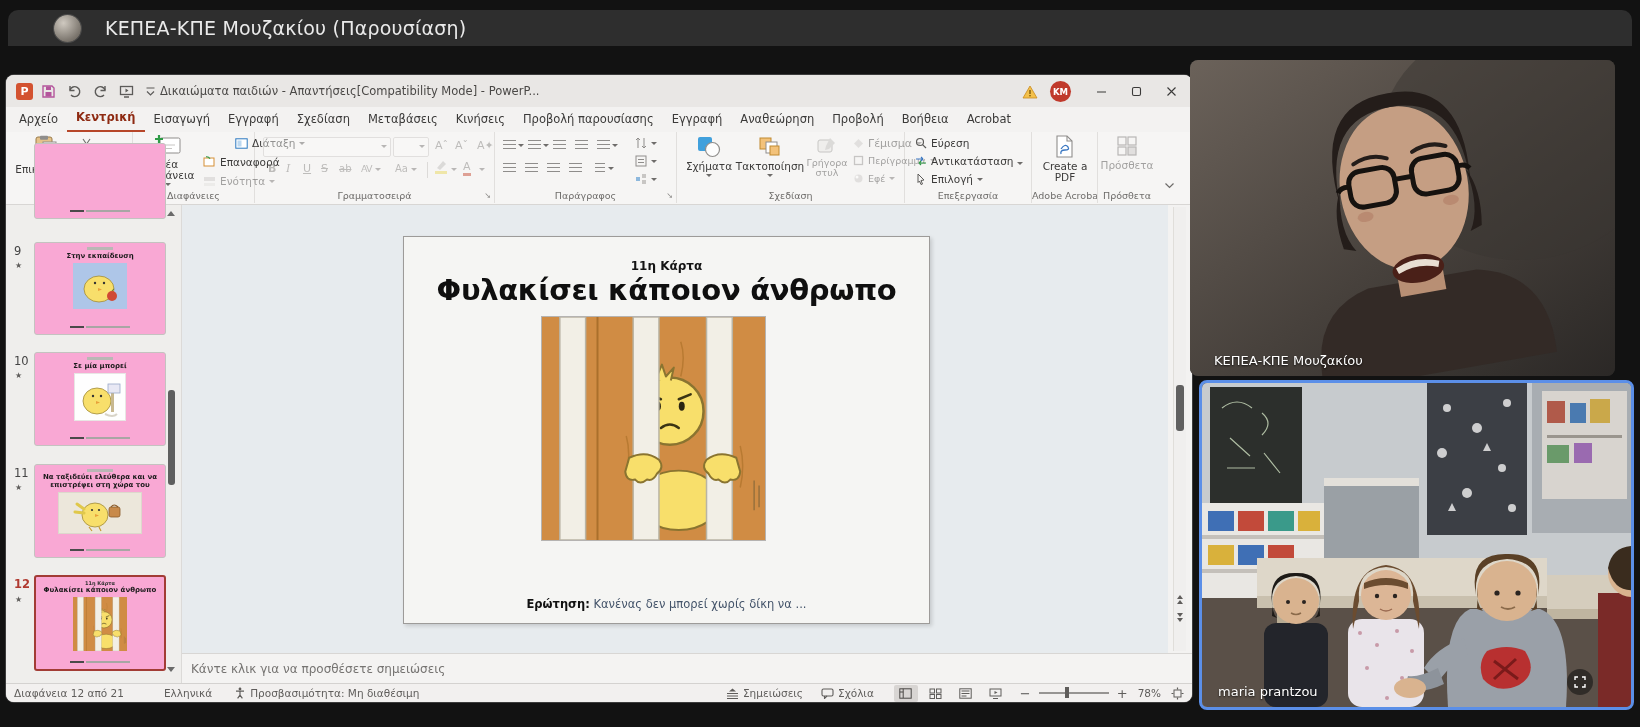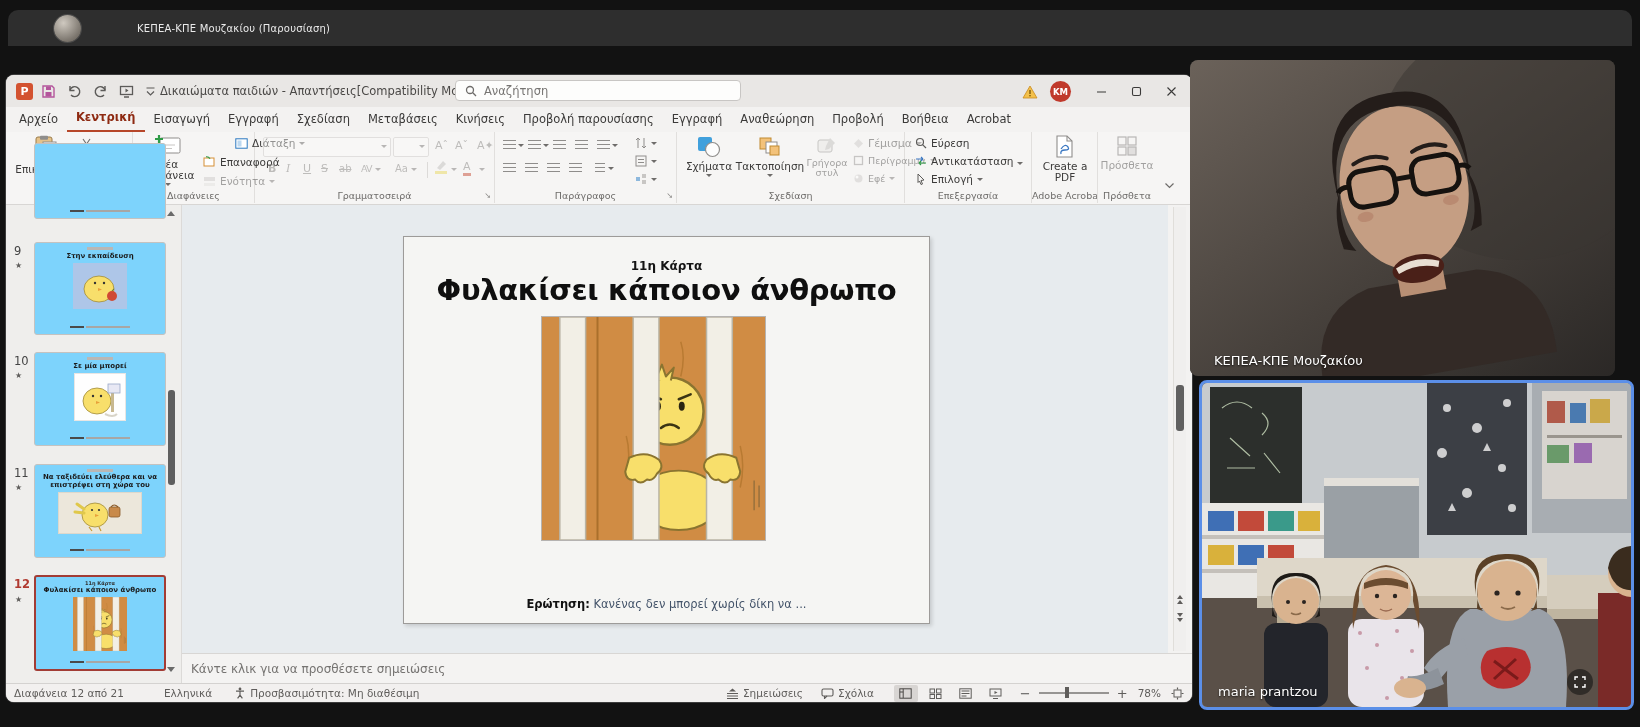--- a/index.html
+++ b/index.html
@@ -1,20 +1,20 @@
 <!DOCTYPE html>
 <html><head>
 <meta charset="utf-8">
 <style>
   html,body{margin:0;padding:0;background:#0e0e0e;font-family:"DejaVu Sans","Liberation Sans",sans-serif;}
   .screen{position:relative;width:1640px;height:727px;background:#121212;overflow:hidden;}
   
   .topbar{position:absolute;left:8px;top:10px;width:1624px;height:36px;background:#2e2e2e;border-radius:10px 10px 0 0;display:flex;align-items:center;}
   .topbar .avatar{width:27px;height:27px;border-radius:50%;margin-left:46px;background:radial-gradient(circle at 35% 30%,#cfc9c0,#7b756d 70%,#5c574f);box-shadow:0 0 0 1px #4a4a4a;}
-  .topbar .mtitle{color:#eaeaea;font-size:10px;margin-left:56px;letter-spacing:.2px;}
+  .topbar .mtitle{color:#eaeaea;font-size:19px;margin-left:24px;letter-spacing:.2px;}
   
   .ppt{position:absolute;left:6px;top:75px;width:1186px;height:627px;background:#f3f2f1;border-radius:8px;overflow:hidden;box-shadow:0 0 0 1px #3c3c3c;}
   .tb{position:absolute;left:0;top:0;width:100%;height:32px;background:#e9e7e5;}
   .tb-ic{position:absolute;top:8px;width:17px;height:17px;display:flex;align-items:center;justify-content:center;color:#5c5b59;}
   .pptlogo{position:absolute;left:10px;top:8px;width:17px;height:17px;border-radius:3px;background:#d35230;color:#fff;font-size:11px;font-weight:bold;display:flex;align-items:center;justify-content:center;}
   .pptlogo::after{content:"P";}
   .doc-title{position:absolute;left:154px;top:0;height:32px;line-height:32px;font-size:11.5px;color:#4a4846;white-space:nowrap;}
   .searchbox{position:absolute;left:449px;top:5px;width:286px;height:21px;background:#fdfdfc;border:1px solid #c8c6c4;border-radius:4px;display:flex;align-items:center;gap:7px;padding-left:9px;box-sizing:border-box;}
   .searchbox .ph{font-size:11.5px;color:#767472;}
   .acct{position:absolute;left:1044px;top:6px;width:21px;height:21px;border-radius:50%;background:#c0392b;color:#fff;font-size:8.5px;font-weight:bold;display:flex;align-items:center;justify-content:center;}
@@ -48,21 +48,21 @@
   .g-aup::after{content:"Aˆ";}
   .g-adn::after{content:"Aˇ";}
   .g-aclr::after{content:"A";}
   .g-fc{border-bottom:3px solid #c23b22;line-height:13px;}
   .g-fc::after{content:"A";}
   .g-hl{border-bottom:3px solid #e8d44d;line-height:13px;}
   .combo{height:18px;background:#fbfbfa;border:1px solid #c8c6c4;border-radius:2px;position:relative;}
   .combo .chev{position:absolute;right:3px;top:7px;}
   
   .thumbpanel{position:absolute;left:0;top:130px;width:176px;height:478px;background:#efeeec;border-right:1px solid #dcdad8;box-sizing:border-box;}
-  .thumbcard{position:absolute;left:28px;width:132px;background:#7dd3fc;border:1px solid #c4c2c0;border-radius:3px;box-sizing:border-box;overflow:hidden;}
+  .thumbcard{position:absolute;left:28px;width:132px;background:#f9a8d4;border:1px solid #c4c2c0;border-radius:3px;box-sizing:border-box;overflow:hidden;}
   .thumbcard.sel{border:2px solid #a23c35;}
   .tnum{position:absolute;left:8px;font-size:11.5px;color:#444;}
   .tnum.sel{color:#b03a30;font-weight:bold;}
   .tstar{position:absolute;left:9px;font-size:8px;color:#5f5d5b;}
   .tctitle{font-size:7px;font-weight:bold;color:#1a1a1a;text-align:center;line-height:8px;padding:0 5px;}
   .tchead{width:26px;height:3px;background:#b9b7b5;margin:4px auto 2px;}
   .tcheadtxt{font-size:5px;font-weight:bold;color:#333;text-align:center;margin-top:3px;}
   .tccap{position:absolute;bottom:6px;left:0;width:100%;display:flex;justify-content:center;gap:2px;}
   .tccap i{display:block;height:2.5px;}
   .tccap .c1{width:14px;background:#4a4a4a;}
@@ -142,29 +142,20 @@
             <path d="M5 13 h5" stroke="#5c5b59" stroke-width="1.3"></path>
           </svg>
       </div>
       <div class="tb-ic" style="left:136px">
         <svg width="11" height="11" viewBox="0 0 11 11">
             <path d="M1.5 2 h8" stroke="#5c5b59" stroke-width="1.2"></path>
             <path d="M2 5.5 l3.5 3.5 3.5-3.5" fill="none" stroke="#5c5b59" stroke-width="1.2"></path>
           </svg>
       </div>
       <div class="doc-title">Δικαιώματα παιδιών - Απαντήσεις[Compatibility Mode]  -  PowerP...</div>
-      <div class="searchbox">
-        <span>
-          <svg width="12" height="12" viewBox="0 0 12 12">
-              <circle cx="5" cy="5" r="3.5" fill="none" stroke="#6e6c6a" stroke-width="1.3"></circle>
-              <path d="M7.8 7.8 L11 11" stroke="#6e6c6a" stroke-width="1.3"></path>
-            </svg>
-        </span>
-        <span class="ph">Αναζήτηση</span>
-      </div>
       <div class="tb-ic" style="left:1015px">
         <svg width="16" height="14" viewBox="0 0 16 14">
             <path d="M8 1 L15 13 H1 Z" fill="#f3c04b" stroke="#c98a1e" stroke-width=".8"></path>
             <rect x="7.4" y="5" width="1.2" height="4" fill="#6b4a00"></rect>
             <rect x="7.4" y="10" width="1.2" height="1.4" fill="#6b4a00"></rect>
           </svg>
       </div>
       <div class="acct">KM</div>
       <div class="capbtn" style="left:1078px">
         <svg width="11" height="11" viewBox="0 0 11 11">

